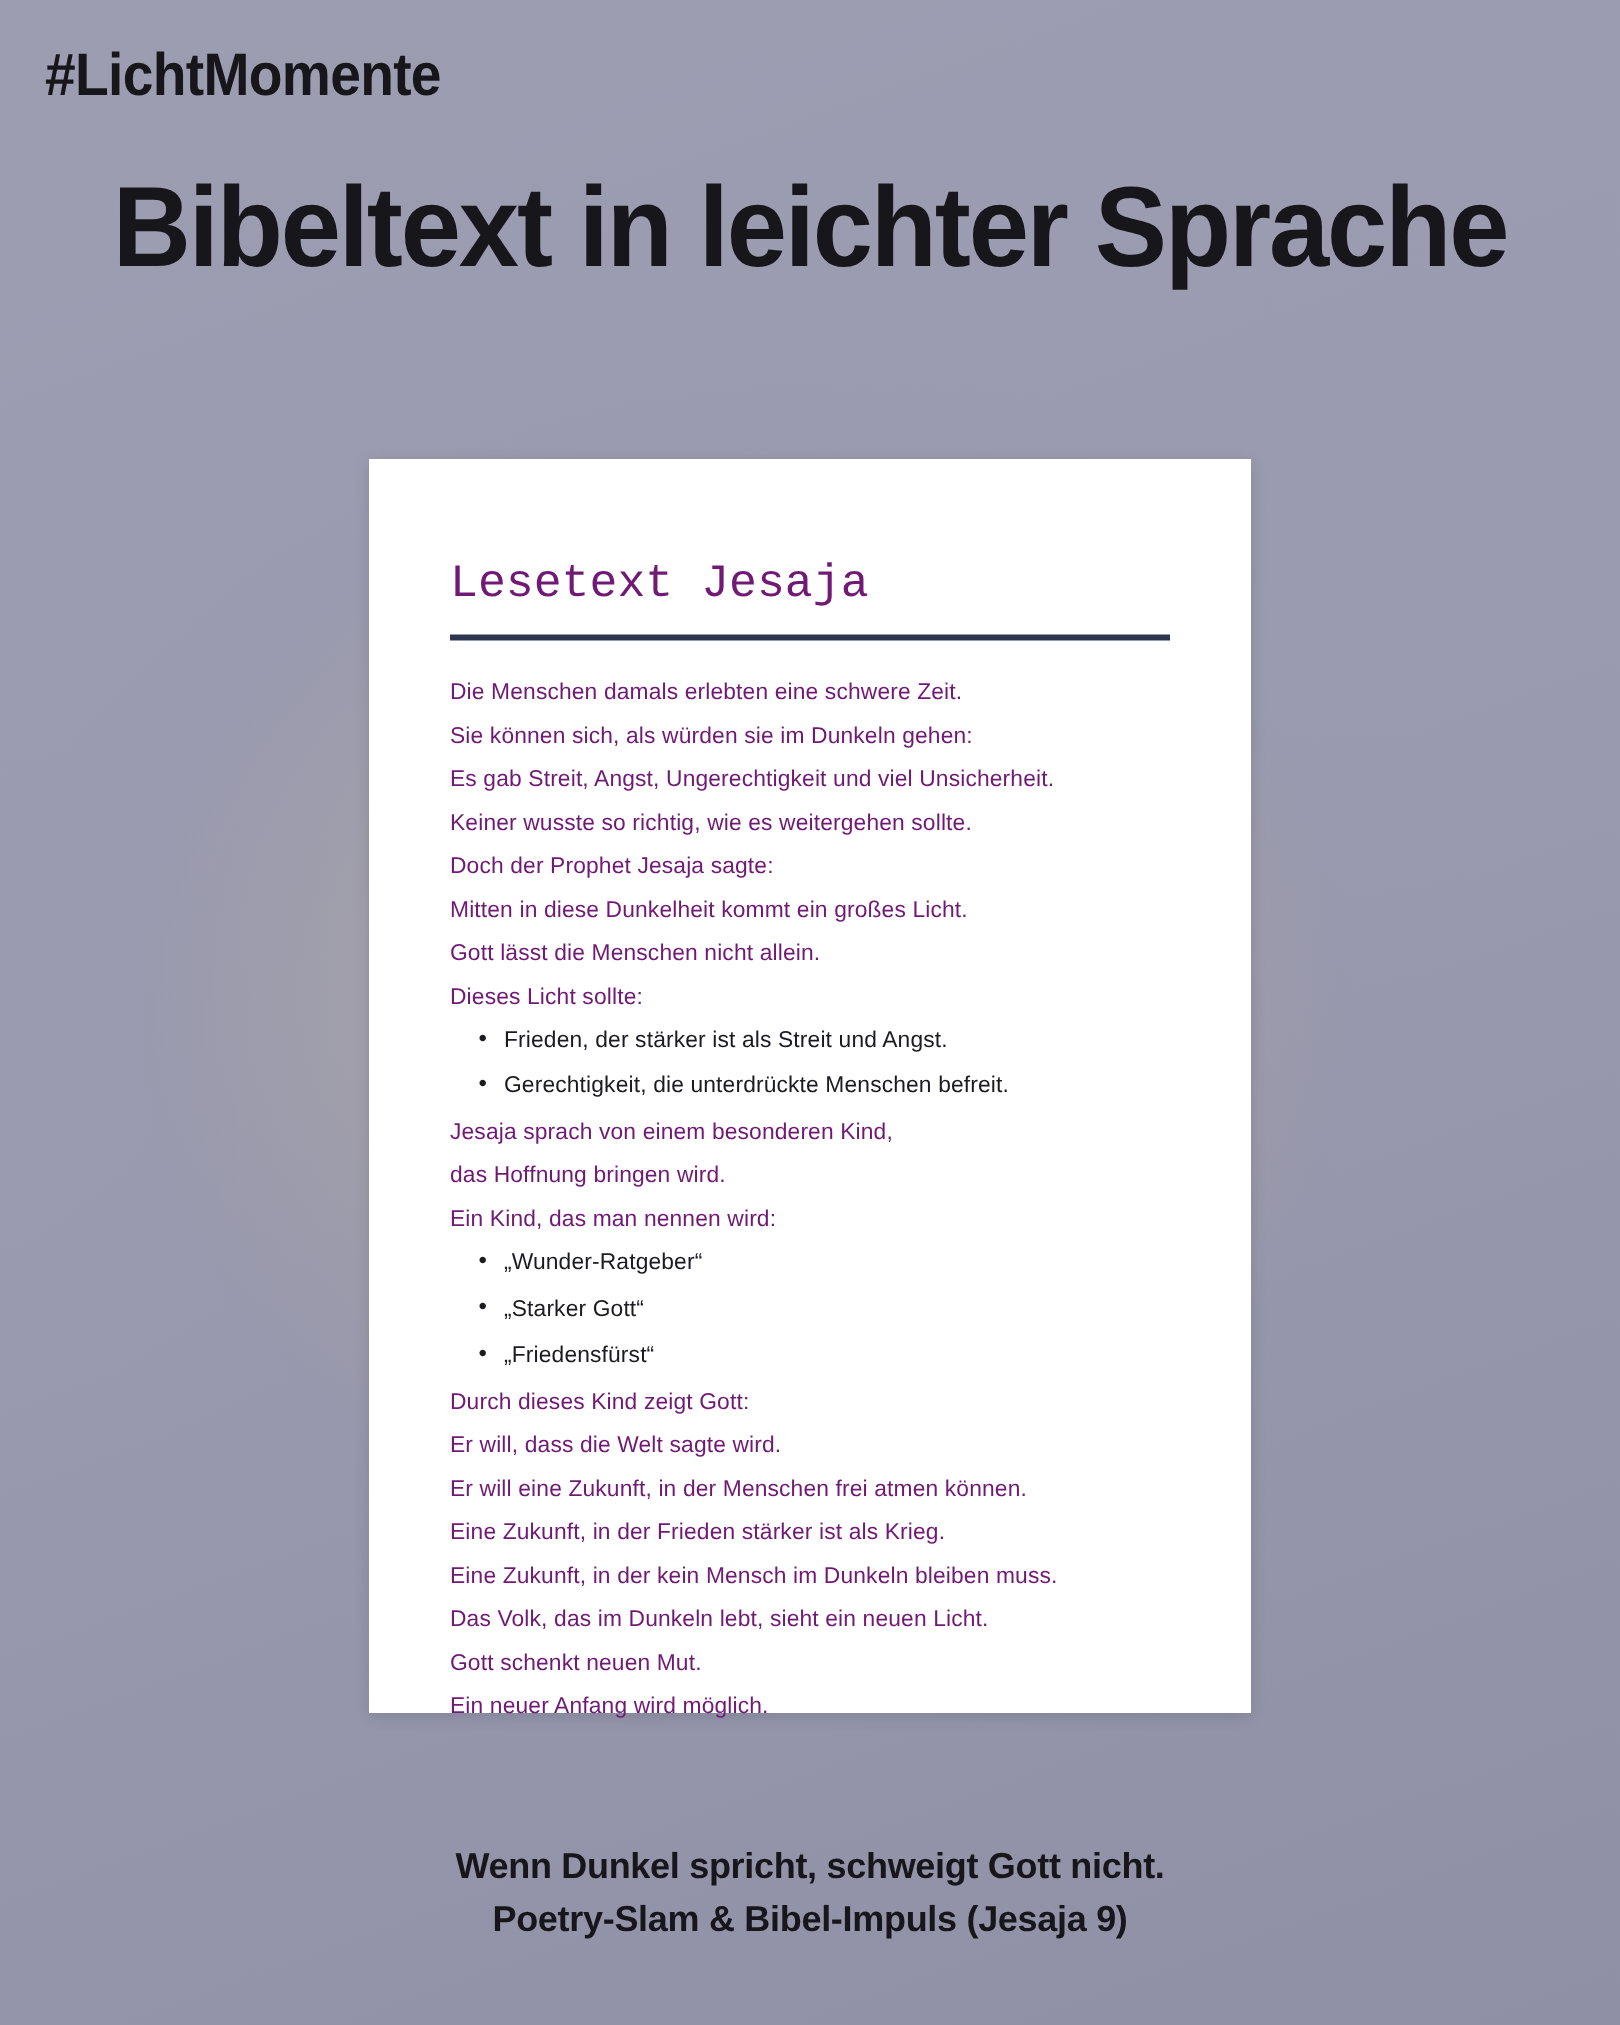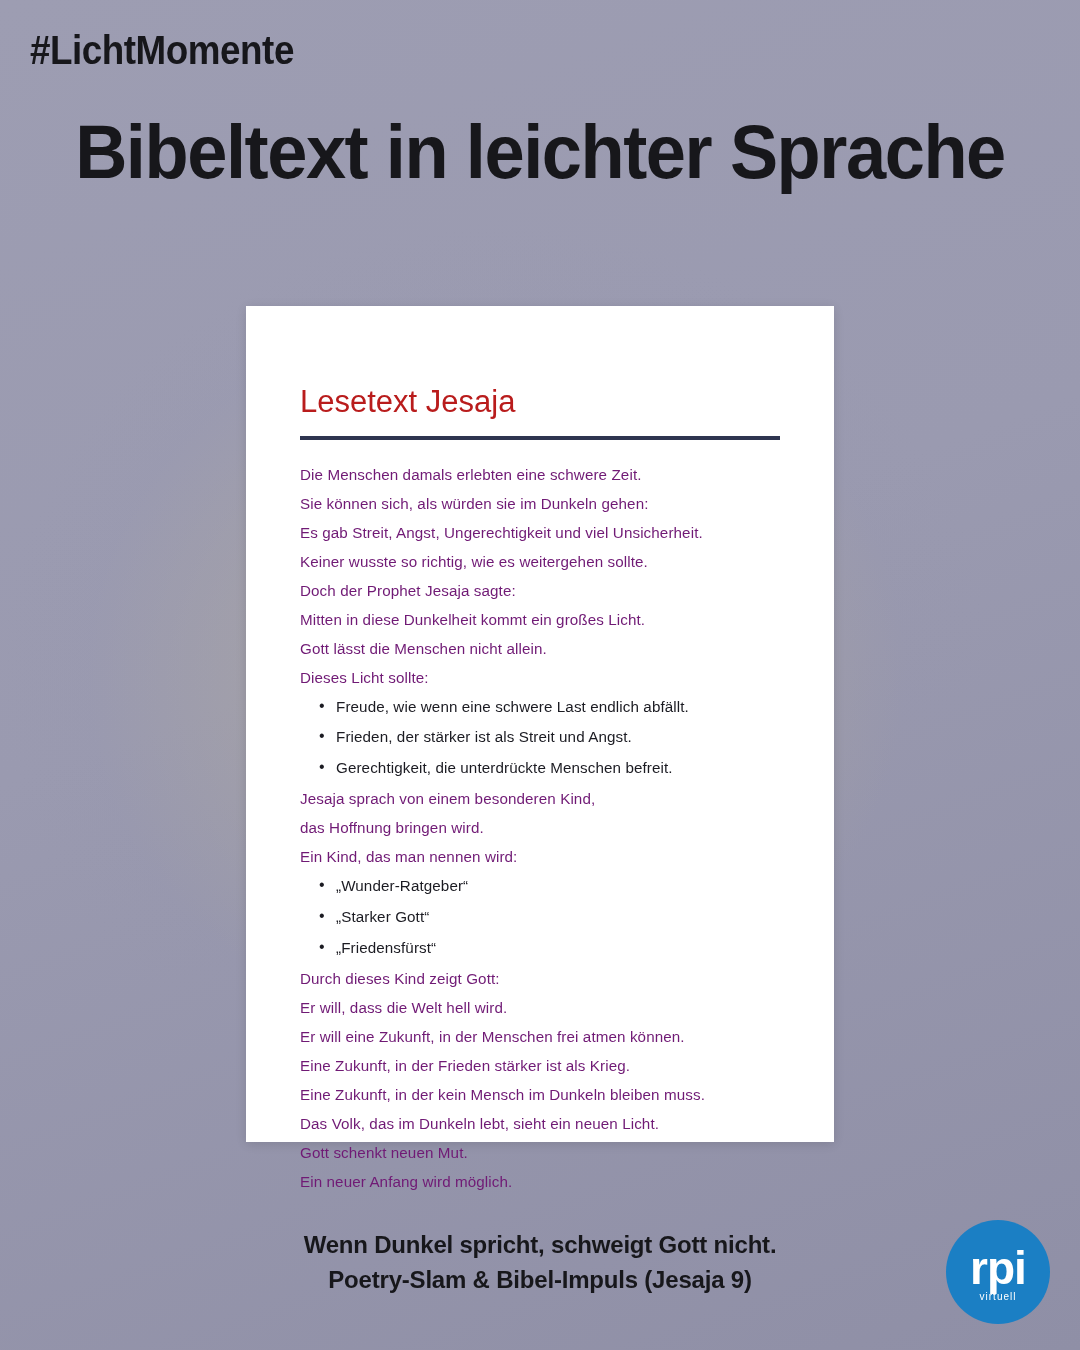--- a/index.html
+++ b/index.html
@@ -61,24 +61,24 @@
     box-shadow: 0 2px 10px rgba(0,0,0,0.12);
   }
 
   .card-inner {
     padding: 62px 54px 30px 54px;
   }
 
   .card-title {
     font-size: 31px;
     font-weight: 400;
-    color: #b91c1c;
+    color: #701a75;
     letter-spacing: 0px;
-    margin: 16px 0 16px 0;
-    font-family: Liberation Sans, sans-serif;
+    margin: 4px 0 16px 0;
+    font-family: Liberation Mono, monospace;
   }
 
   .rule {
     height: 4px;
     background: #2e3550;
     width: 100%;
     margin-bottom: 26px;
   }
 
   .body-text p {
@@ -171,50 +171,45 @@
         <p>Die Menschen damals erlebten eine schwere Zeit.</p>
         <p>Sie können sich, als würden sie im Dunkeln gehen:</p>
         <p>Es gab Streit, Angst, Ungerechtigkeit und viel Unsicherheit.</p>
         <p>Keiner wusste so richtig, wie es weitergehen sollte.</p>
         <p>Doch der Prophet Jesaja sagte:</p>
         <p>Mitten in diese Dunkelheit kommt ein großes Licht.</p>
         <p>Gott lässt die Menschen nicht allein.</p>
         <p>Dieses Licht sollte:</p>
 
         <ul>
-          <li>Freude, wie wenn eine schwere Last endlich abfällt.</li>
           <li>Frieden, der stärker ist als Streit und Angst.</li>
           <li>Gerechtigkeit, die unterdrückte Menschen befreit.</li>
         </ul>
 
         <p>Jesaja sprach von einem besonderen Kind,</p>
         <p>das Hoffnung bringen wird.</p>
         <p>Ein Kind, das man nennen wird:</p>
 
         <ul>
           <li>„Wunder-Ratgeber“</li>
           <li>„Starker Gott“</li>
           <li>„Friedensfürst“</li>
         </ul>
 
         <p>Durch dieses Kind zeigt Gott:</p>
-        <p>Er will, dass die Welt hell wird.</p>
+        <p>Er will, dass die Welt sagte wird.</p>
         <p>Er will eine Zukunft, in der Menschen frei atmen können.</p>
         <p>Eine Zukunft, in der Frieden stärker ist als Krieg.</p>
         <p>Eine Zukunft, in der kein Mensch im Dunkeln bleiben muss.</p>
         <p>Das Volk, das im Dunkeln lebt, sieht ein neuen Licht.</p>
         <p>Gott schenkt neuen Mut.</p>
         <p>Ein neuer Anfang wird möglich.</p>
       </div>
     </div>
   </div>
 
   <div class="footer">
     <div class="footer-line">Wenn Dunkel spricht, schweigt Gott nicht.</div>
     <div class="footer-line">Poetry-Slam &amp; Bibel-Impuls (Jesaja 9)</div>
   </div>
 
-  <div class="logo">
-    <div class="logo-main">rpi</div>
-    <div class="logo-sub">virtuell</div>
-  </div>
 
 </div>
 
 </body></html>

